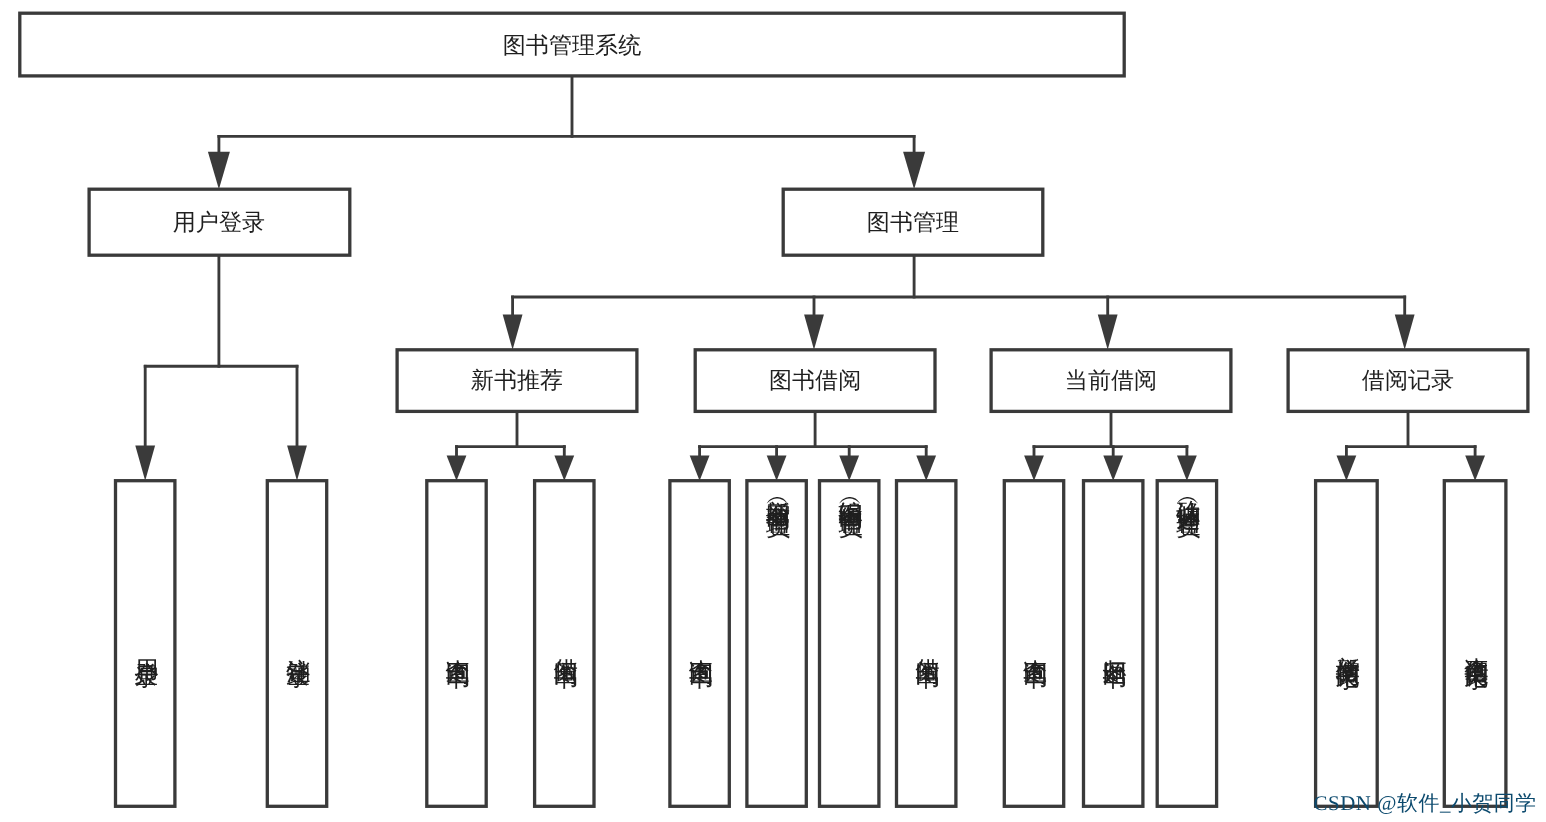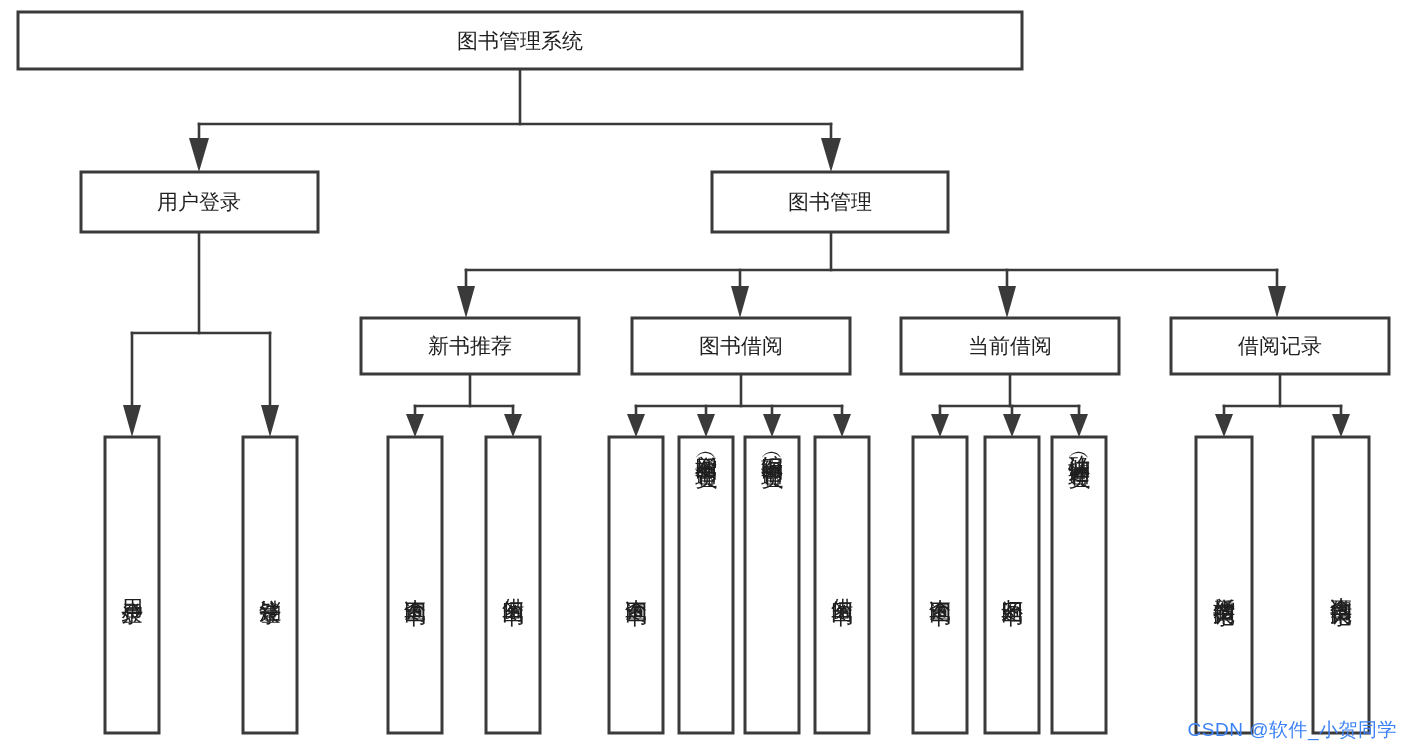--- a/index.html
+++ b/index.html
@@ -63,23 +63,23 @@
     line-height: 1.12;
     letter-spacing: 2px;
     color: #1f1f1f;
     white-space: nowrap;
     text-align: center;
   }
   .watermark {
     position: absolute;
     right: 8px;
     bottom: 4px;
-    font-family: Liberation Sans, sans-serif;
+    font-family: Liberation Serif, serif;
     font-size: 19px;
-    color: #3b82f6;
+    color: #0c4a6e;
     letter-spacing: 0.5px;
     white-space: nowrap;
   }
 </style>
 </head>
 <body>
 
 <div id="diagram-root">
 
   <svg class="diagram" viewBox="0 0 1405 747">

